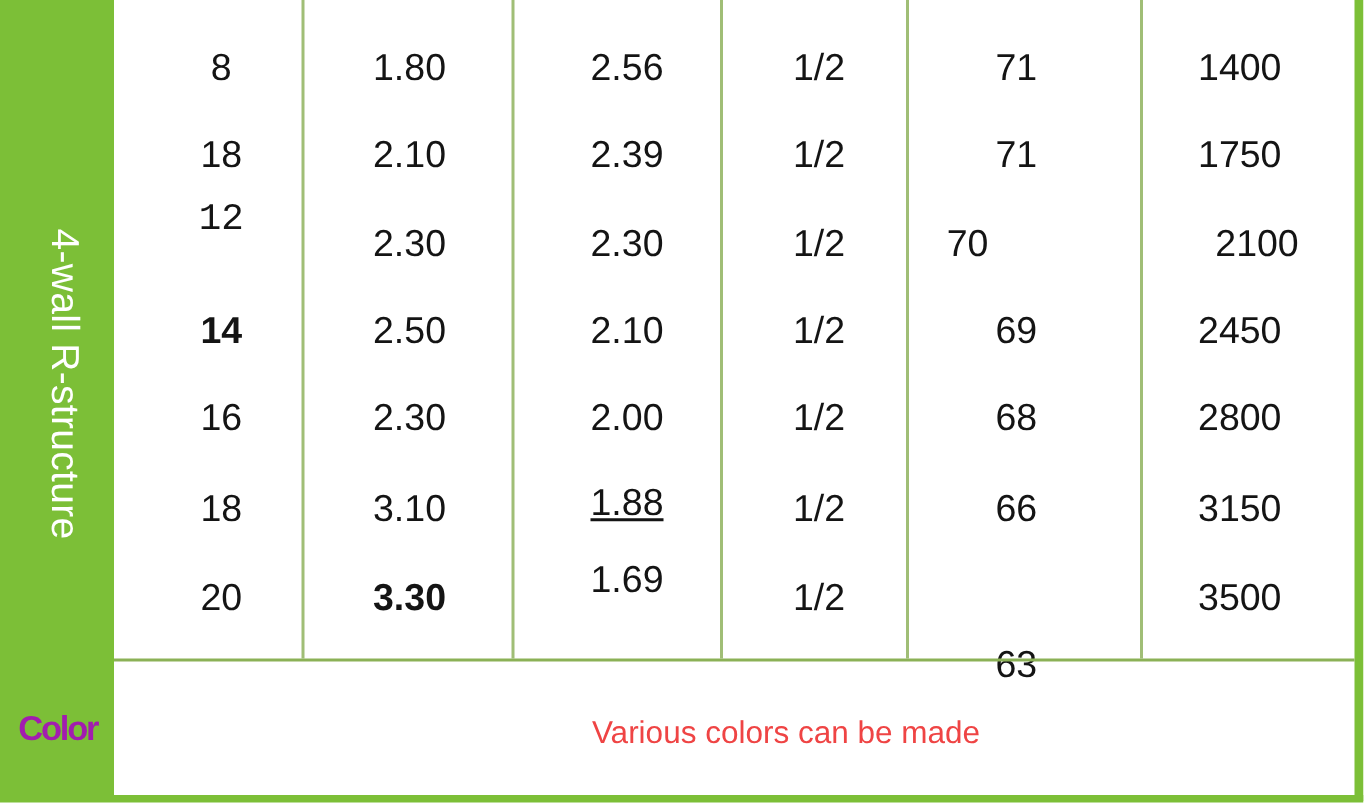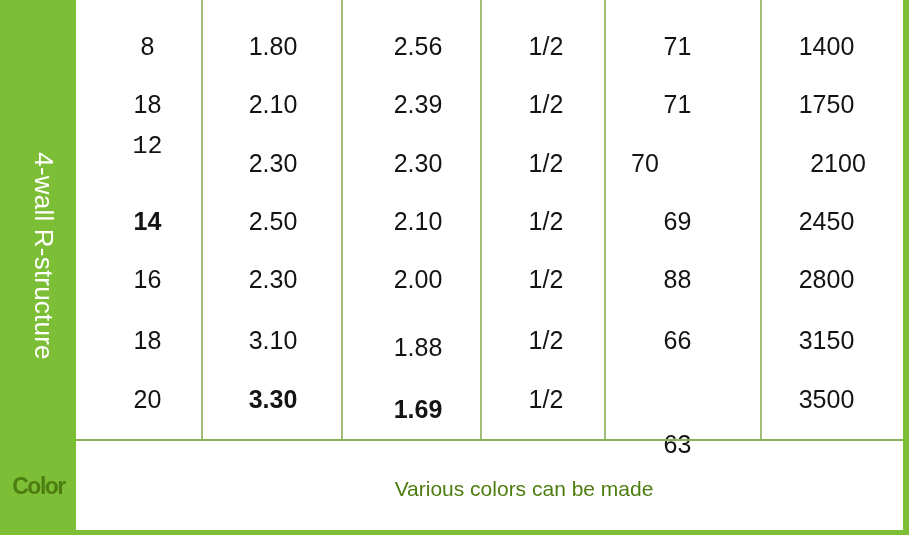--- a/index.html
+++ b/index.html
@@ -33,21 +33,21 @@
     position:absolute;left:43px;top:256px;
     transform:translate(-50%,-50%) rotate(90deg);
     white-space:nowrap;
     color:#ffffff;font-size:26px;font-weight:400;letter-spacing:0.2px;
   }
   .side-color{position:absolute;left:0px;top:441px;width:76px;height:88px;}
   .side-color .htext{
     position:absolute;left:38.5px;top:45px;
     transform:translate(-50%,-50%);
     white-space:nowrap;
-    color:#4d7c0f;font-size:23px;font-weight:bold;letter-spacing:-1.5px;
+    color:#a21caf;font-size:23px;font-weight:bold;letter-spacing:-1.5px;
   }
 
   
   .vline{position:absolute;top:0px;height:439px;width:2px;background:#a0be76;}
   .hline{position:absolute;left:76px;top:439px;width:827px;height:2px;background:#8bb156;}
 
   
   .data-area{position:absolute;left:0px;top:0px;width:909px;height:438px;}
   .cell{
     position:absolute;
@@ -55,21 +55,21 @@
     white-space:nowrap;
     color:#141414;font-size:25px;line-height:1;
   }
 
   
   .color-area{position:absolute;left:76px;top:441px;width:827px;height:88px;}
   .color-area .value{
     position:absolute;left:448px;top:48px;
     transform:translate(-50%,-50%);
     white-space:nowrap;
-    color:#4d7c0f;font-size:21px;
+    color:#ef4444;font-size:21px;
   }
 </style>
 </head>
 <body>
 
 <div class="sheet">
 
   <div class="side-col"></div>
 
   <div class="side-rstruct">
@@ -107,31 +107,31 @@
       <div class="cell" style="left: 147.5px; top: 221px; font-weight: bold;">14</div>
       <div class="cell" style="left: 273px; top: 221px;">2.50</div>
       <div class="cell" style="left: 418px; top: 221px;">2.10</div>
       <div class="cell" style="left: 546px; top: 221px;">1/2</div>
       <div class="cell" style="left: 677.5px; top: 221px;">69</div>
       <div class="cell" style="left: 826.5px; top: 221px;">2450</div>
       <div class="cell" style="left: 147.5px; top: 279px; text-align: right;">16</div>
       <div class="cell" style="left: 273px; top: 279px;">2.30</div>
       <div class="cell" style="left: 418px; top: 279px;">2.00</div>
       <div class="cell" style="left: 546px; top: 279px;">1/2</div>
-      <div class="cell" style="left: 677.5px; top: 279px;">88</div>
+      <div class="cell" style="left: 677.5px; top: 279px;">68</div>
       <div class="cell" style="left: 826.5px; top: 279px;">2800</div>
       <div class="cell" style="left: 147.5px; top: 339.5px;">18</div>
       <div class="cell" style="left: 273px; top: 339.5px;">3.10</div>
-      <div class="cell" style="left: 418px; top: 347px;">1.88</div>
+      <div class="cell" style="left: 418px; top: 336px; text-decoration: underline;">1.88</div>
       <div class="cell" style="left: 546px; top: 339.5px;">1/2</div>
       <div class="cell" style="left: 677.5px; top: 339.5px;">66</div>
       <div class="cell" style="left: 826.5px; top: 339.5px;">3150</div>
       <div class="cell" style="left: 147.5px; top: 399px;">20</div>
       <div class="cell" style="left: 273px; top: 399px; font-weight: bold;">3.30</div>
-      <div class="cell" style="left: 418px; top: 409px; font-weight: bold;">1.69</div>
+      <div class="cell" style="left: 418px; top: 387px;">1.69</div>
       <div class="cell" style="left: 546px; top: 399px;">1/2</div>
       <div class="cell" style="left: 677.5px; top: 399px; margin-top: 45px;">63</div>
       <div class="cell" style="left: 826.5px; top: 399px;">3500</div>
     </div>
 
   <div class="hline"></div>
 
   <div class="color-area">
     <span class="value">Various colors can be made</span>
   </div>

